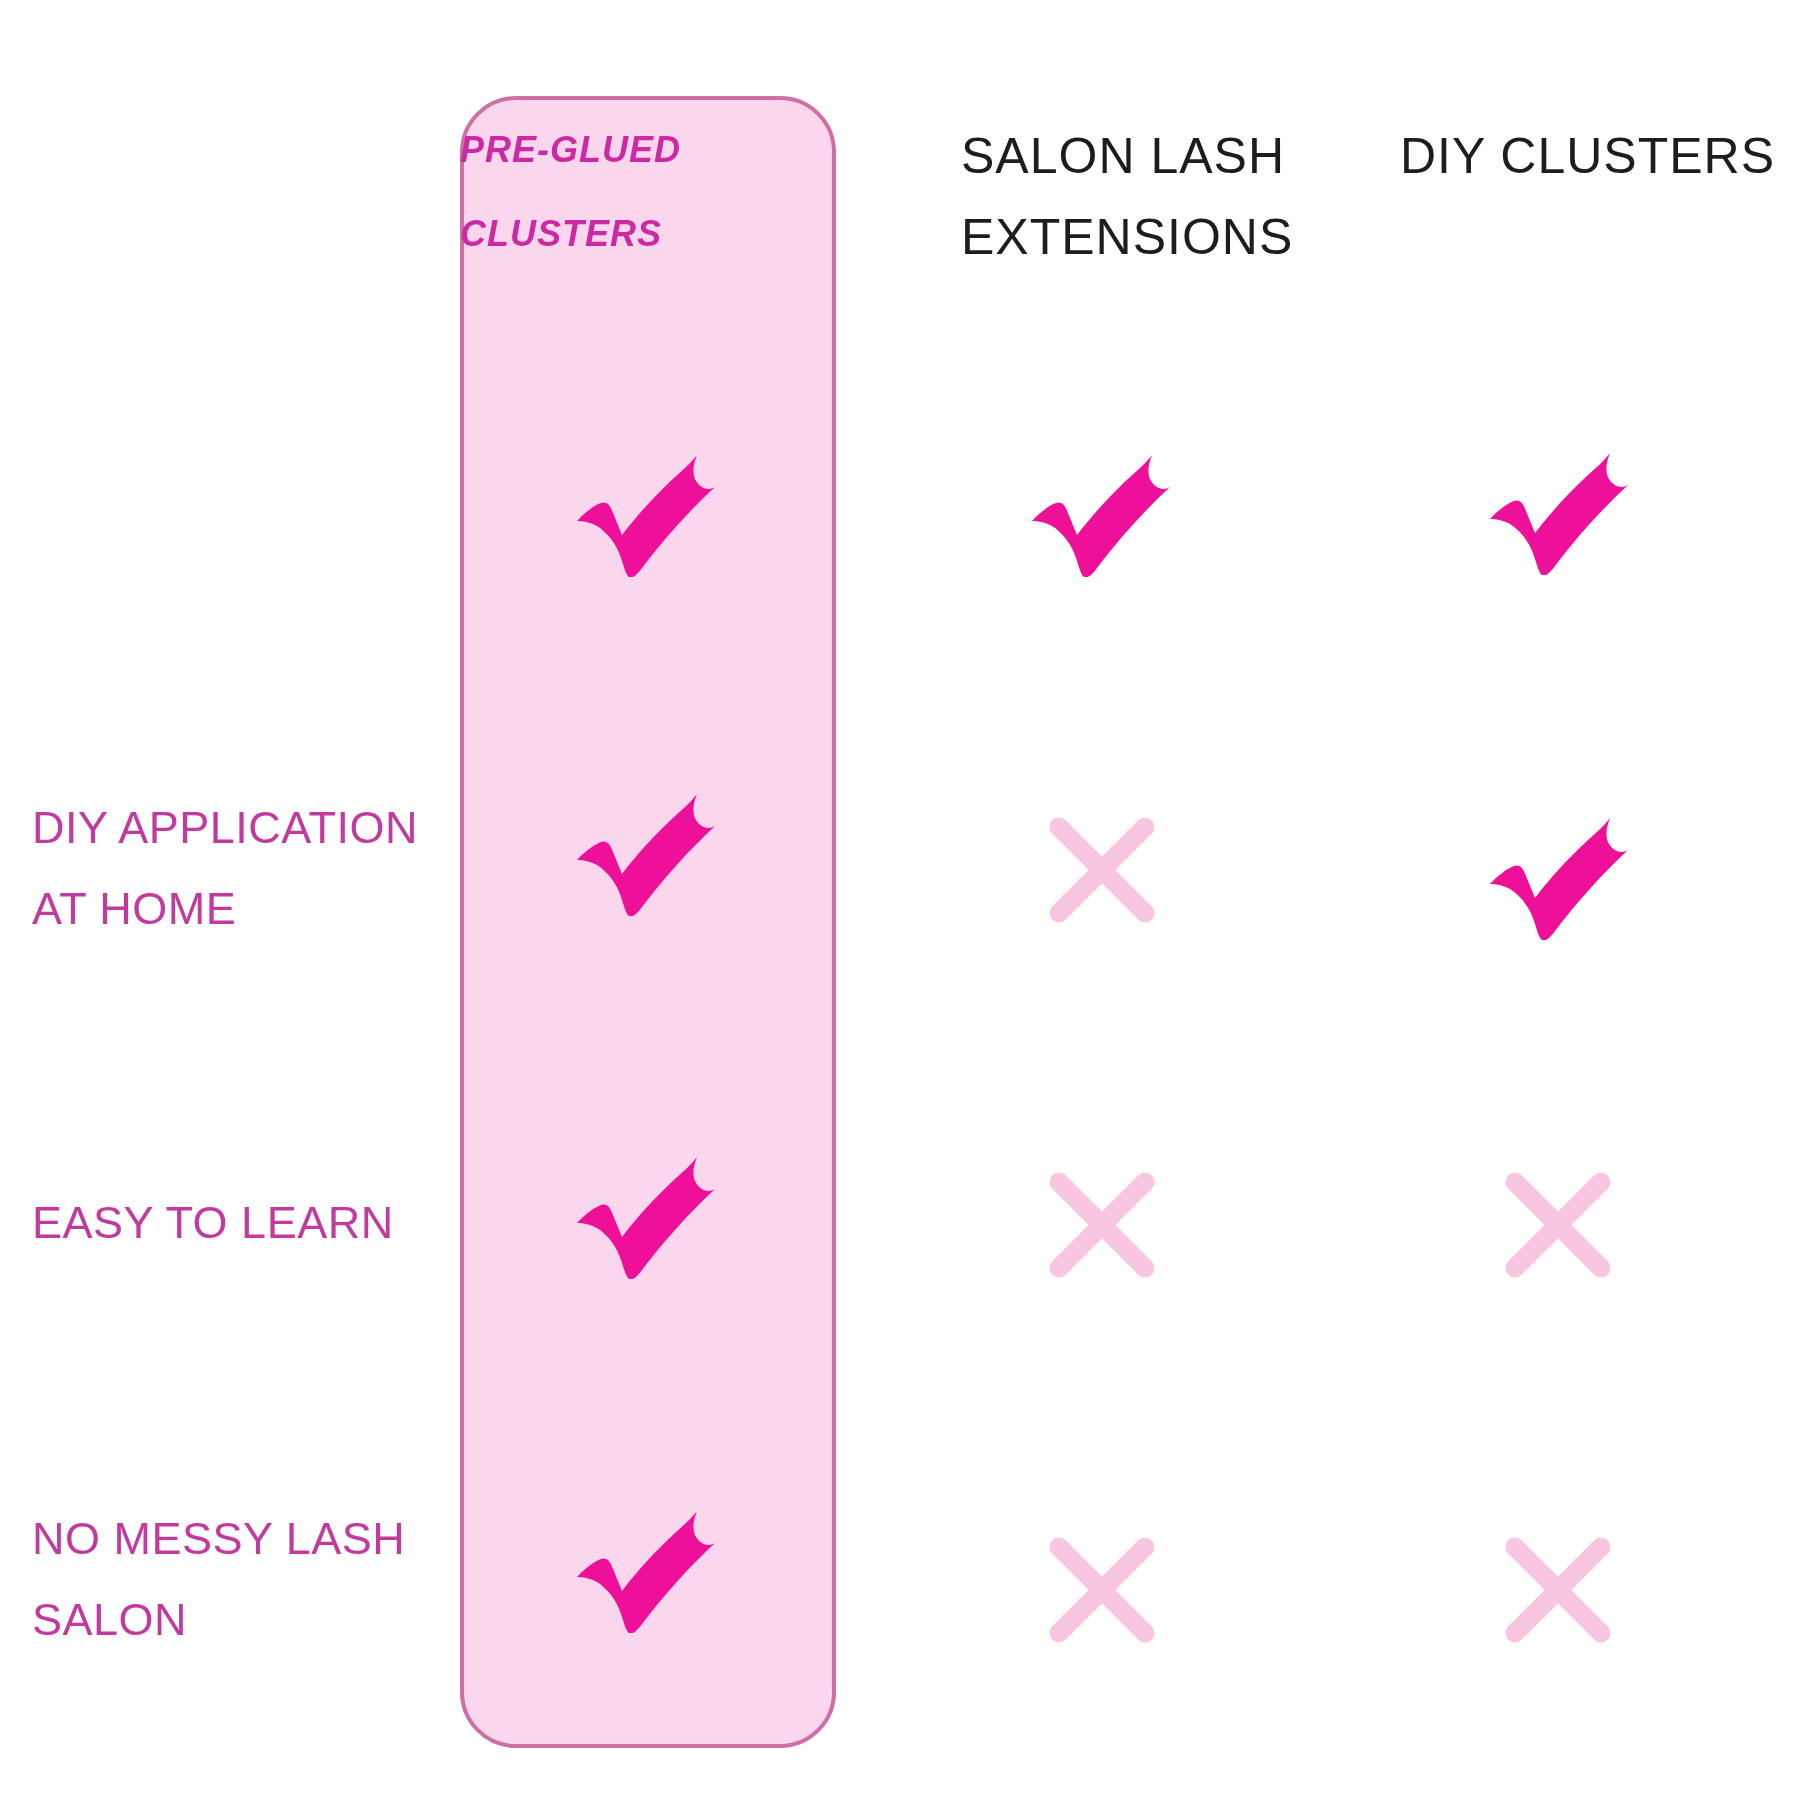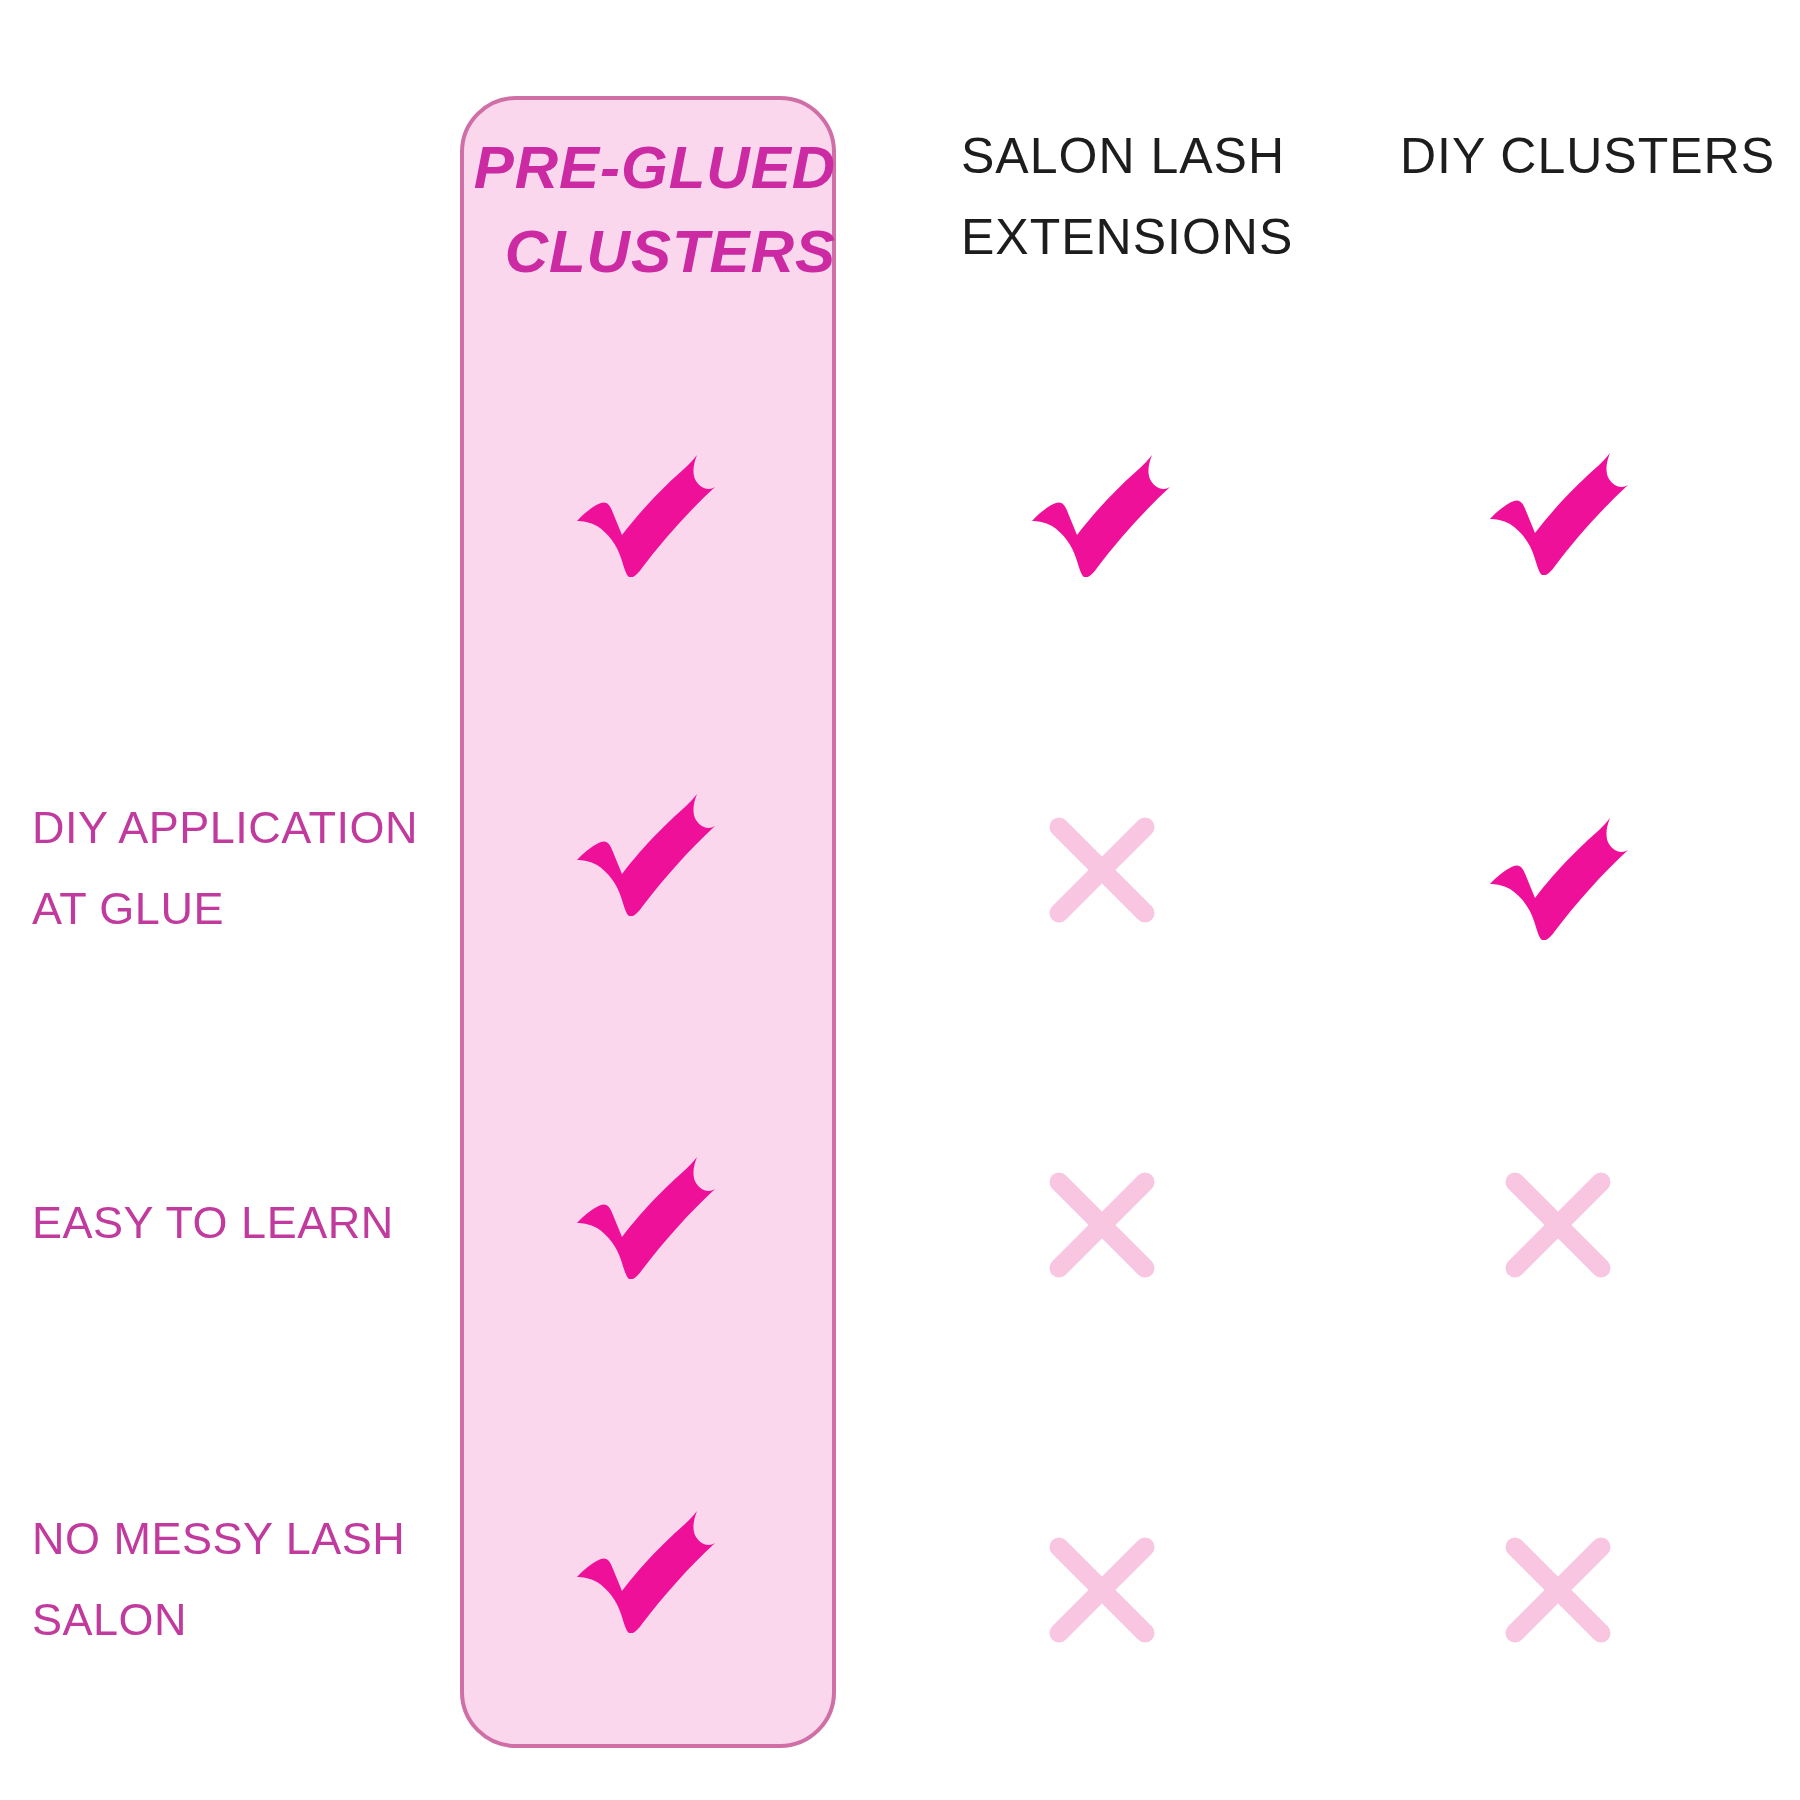--- a/index.html
+++ b/index.html
@@ -27,24 +27,24 @@
     position:absolute;
     left:460px; top:96px;
     width:376px; height:1652px;
     background:var(--panel_fill);
     border:4px solid var(--panel_border);
     border-radius:56px;
   }
 
   .panel-header{
     position:absolute;
-    left:460px; top:126px;
+    left:460px; top:108px;
     width:376px;
-    text-align:right;
-    font-size:60px;
+    text-align:left;
+    font-size:36px;
     font-weight:bold;
     font-style:italic;
     letter-spacing:1px;
     line-height:84px;
     color:var(--panel_header_text);
   }
 
   .col-header{
     position:absolute;
     top:116px;
@@ -109,21 +109,21 @@
     <span class="line" style="display:block">SALON LASH</span>
     <span class="line" style="display:block">EXTENSIONS</span>
   </div>
 
   <div class="col-header bond">
     <span class="line" style="display:block">DIY CLUSTERS</span>
   </div>
 
   <div class="row-label r2">
     <span class="line">DIY APPLICATION</span>
-    <span class="line">AT GLUE</span>
+    <span class="line">AT HOME</span>
   </div>
   <div class="row-label r3">
     <span class="line">EASY TO LEARN</span>
   </div>
   <div class="row-label r4">
     <span class="line">NO MESSY LASH</span>
     <span class="line">SALON</span>
   </div>
 
   <div class="mark m-r1c1 check">

